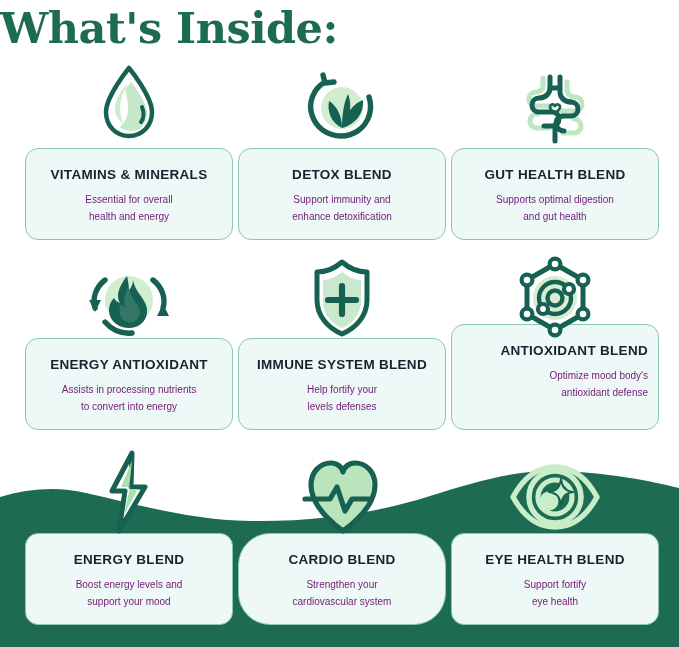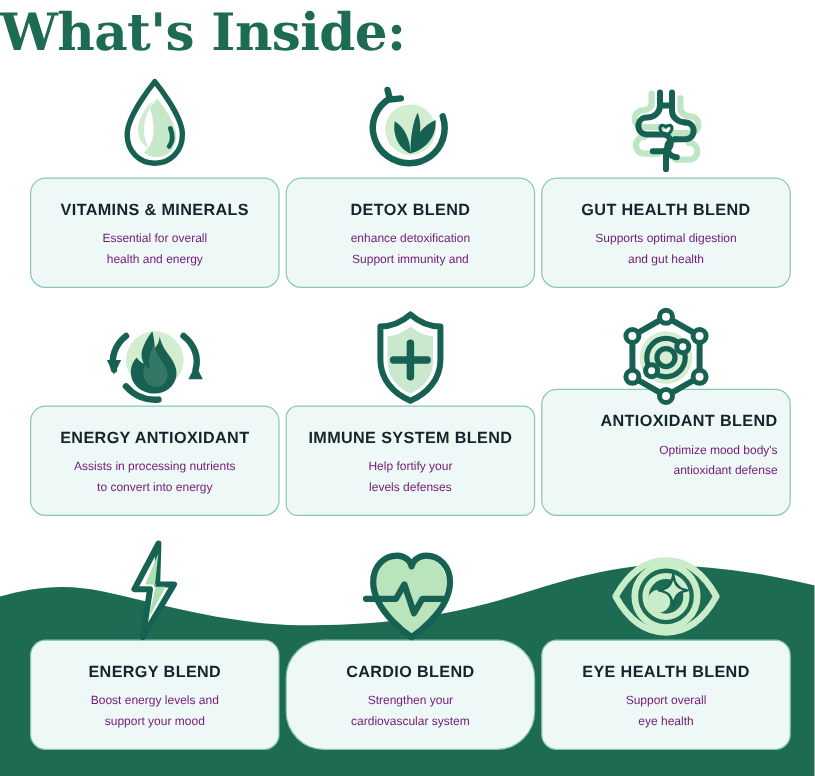--- a/index.html
+++ b/index.html
@@ -101,22 +101,22 @@
           <path d="M24 12 C12 19 7 33 11 45 C15 58 27 66 40 66 C53 66 64 58 68 46" fill="none" stroke="#176152" stroke-width="5.4" stroke-linecap="round"></path>
           <path d="M68 46 C70 40 70 33 68 27" fill="none" stroke="#176152" stroke-width="5.4" stroke-linecap="round"></path>
           <polyline points="22,5 24,13 33,12" fill="none" stroke="#176152" stroke-width="5.4" stroke-linecap="round" stroke-linejoin="round"></polyline>
           <path d="M41 58 C41 46 36 36 28 31 C26 41 30 53 41 58 Z" fill="#176152"></path>
           <path d="M41 58 C44 44 52 34 62 30 C63 43 55 54 41 58 Z" fill="#176152"></path>
           <path d="M41 58 C41 44 43 32 47 24 C51 34 50 49 41 58 Z" fill="#176152"></path>
         </svg>
       </div>
       <div class="card" style="height:92px;">
         <p class="hd">DETOX BLEND</p>
+        <p class="bd">Support immunity and</p>
         <p class="bd">enhance detoxification</p>
-        <p class="bd">Support immunity and</p>
       </div>
     </div>
 
     <div class="cell" style="left:451px;top:60px;width:208px;height:180px;">
       <div class="icon" style="top:8px;width:72px;height:80px;">
         <svg width="72" height="80" viewBox="0 0 72 80">
           <g fill="none" stroke="#bfe6c4" stroke-width="5.2" stroke-linecap="round">
             <path d="M24 10 L24 18 C24 22 20 24 17 24 C13 24 10 27 10 31 C10 35 13 38 17 38 L34 38"></path>
             <path d="M18 46 C14 46 11 49 11 53 C11 57 14 60 18 60 L30 60"></path>
             <path d="M48 14 L48 22 C48 26 52 29 56 29 C60 29 63 32 63 36 C63 40 60 43 56 43 L40 43"></path>
@@ -161,21 +161,21 @@
     </div>
 
     <div class="cell" style="left:238px;top:250px;width:208px;height:180px;">
       <div class="icon" style="top:6px;width:70px;height:84px;">
         <svg width="70" height="84" viewBox="0 0 70 84">
           <path d="M35 6 C27 13 18 16 10 16 L10 44 C10 60 21 72 35 78 C49 72 60 60 60 44 L60 16 C52 16 43 13 35 6 Z" fill="#ffffff" stroke="#176152" stroke-width="5" stroke-linejoin="round"></path>
           <path d="M35 16 C29 21 22 24 16 24 L16 45 C16 58 24 67 35 72 C46 67 54 58 54 45 L54 24 C48 24 41 21 35 16 Z" fill="#c9e8cd"></path>
           <path d="M35 30 L35 58 M21 44 L49 44" stroke="#176152" stroke-width="6.2" stroke-linecap="round"></path>
         </svg>
       </div>
-      <div class="card" style="height:92px;border-radius:10px;">
+      <div class="card" style="height:92px;">
         <p class="hd">IMMUNE SYSTEM BLEND</p>
         <p class="bd">Help fortify your</p>
         <p class="bd">levels defenses</p>
       </div>
     </div>
 
     <div class="cell" style="left:451px;top:250px;width:208px;height:180px;">
       <div class="icon" style="top:6px;width:84px;height:84px;">
         <svg width="84" height="84" viewBox="0 0 84 84">
           <circle cx="42" cy="42" r="22" fill="#d7eed4"></circle>
@@ -235,19 +235,19 @@
         <svg width="104" height="78" viewBox="0 0 104 78">
           <path d="M10 40 C22 18 37 10 52 10 C67 10 82 18 94 40 C82 62 67 70 52 70 C37 70 22 62 10 40 Z" fill="none" stroke="#c9ecc9" stroke-width="5.4" stroke-linejoin="round"></path>
           <circle cx="52" cy="40" r="26" fill="none" stroke="#c9ecc9" stroke-width="5.6"></circle>
           <circle cx="52" cy="40" r="17" fill="none" stroke="#c9ecc9" stroke-width="5.2"></circle>
           <circle cx="46" cy="44" r="9.5" fill="#c9ecc9"></circle>
           <path d="M58 22 C59.5 31 62 33.5 70 35 C62 36.5 59.5 39 58 48 C56.5 39 54 36.5 46 35 C54 33.5 56.5 31 58 22 Z" fill="#c9ecc9" stroke="#176152" stroke-width="2" stroke-linejoin="round"></path>
         </svg>
       </div>
       <div class="card" style="height:92px;">
         <p class="hd">EYE HEALTH BLEND</p>
-        <p class="bd">Support overall</p>
+        <p class="bd">Support fortify</p>
         <p class="bd">eye health</p>
       </div>
     </div>
 
   </div>
 </div>
 
 </body></html>

